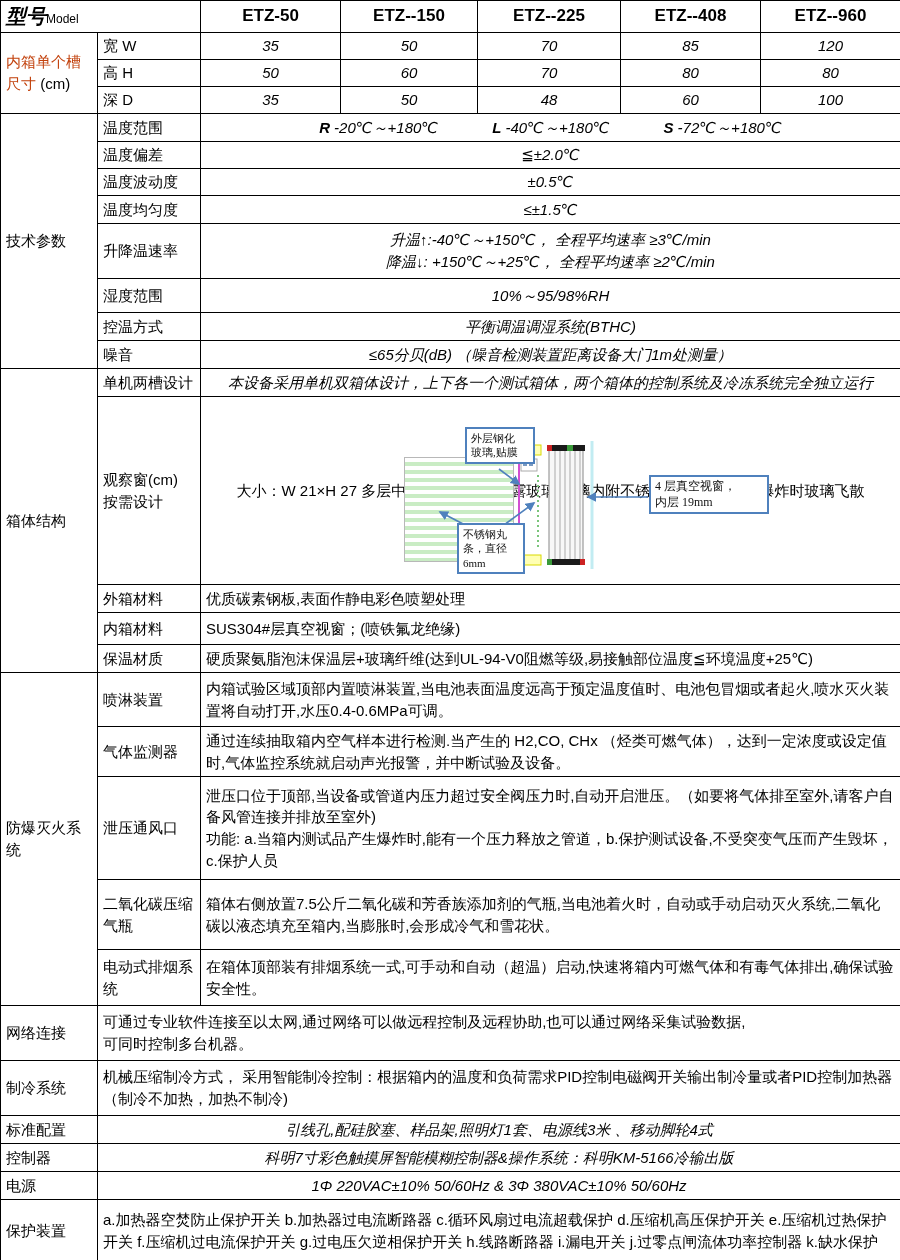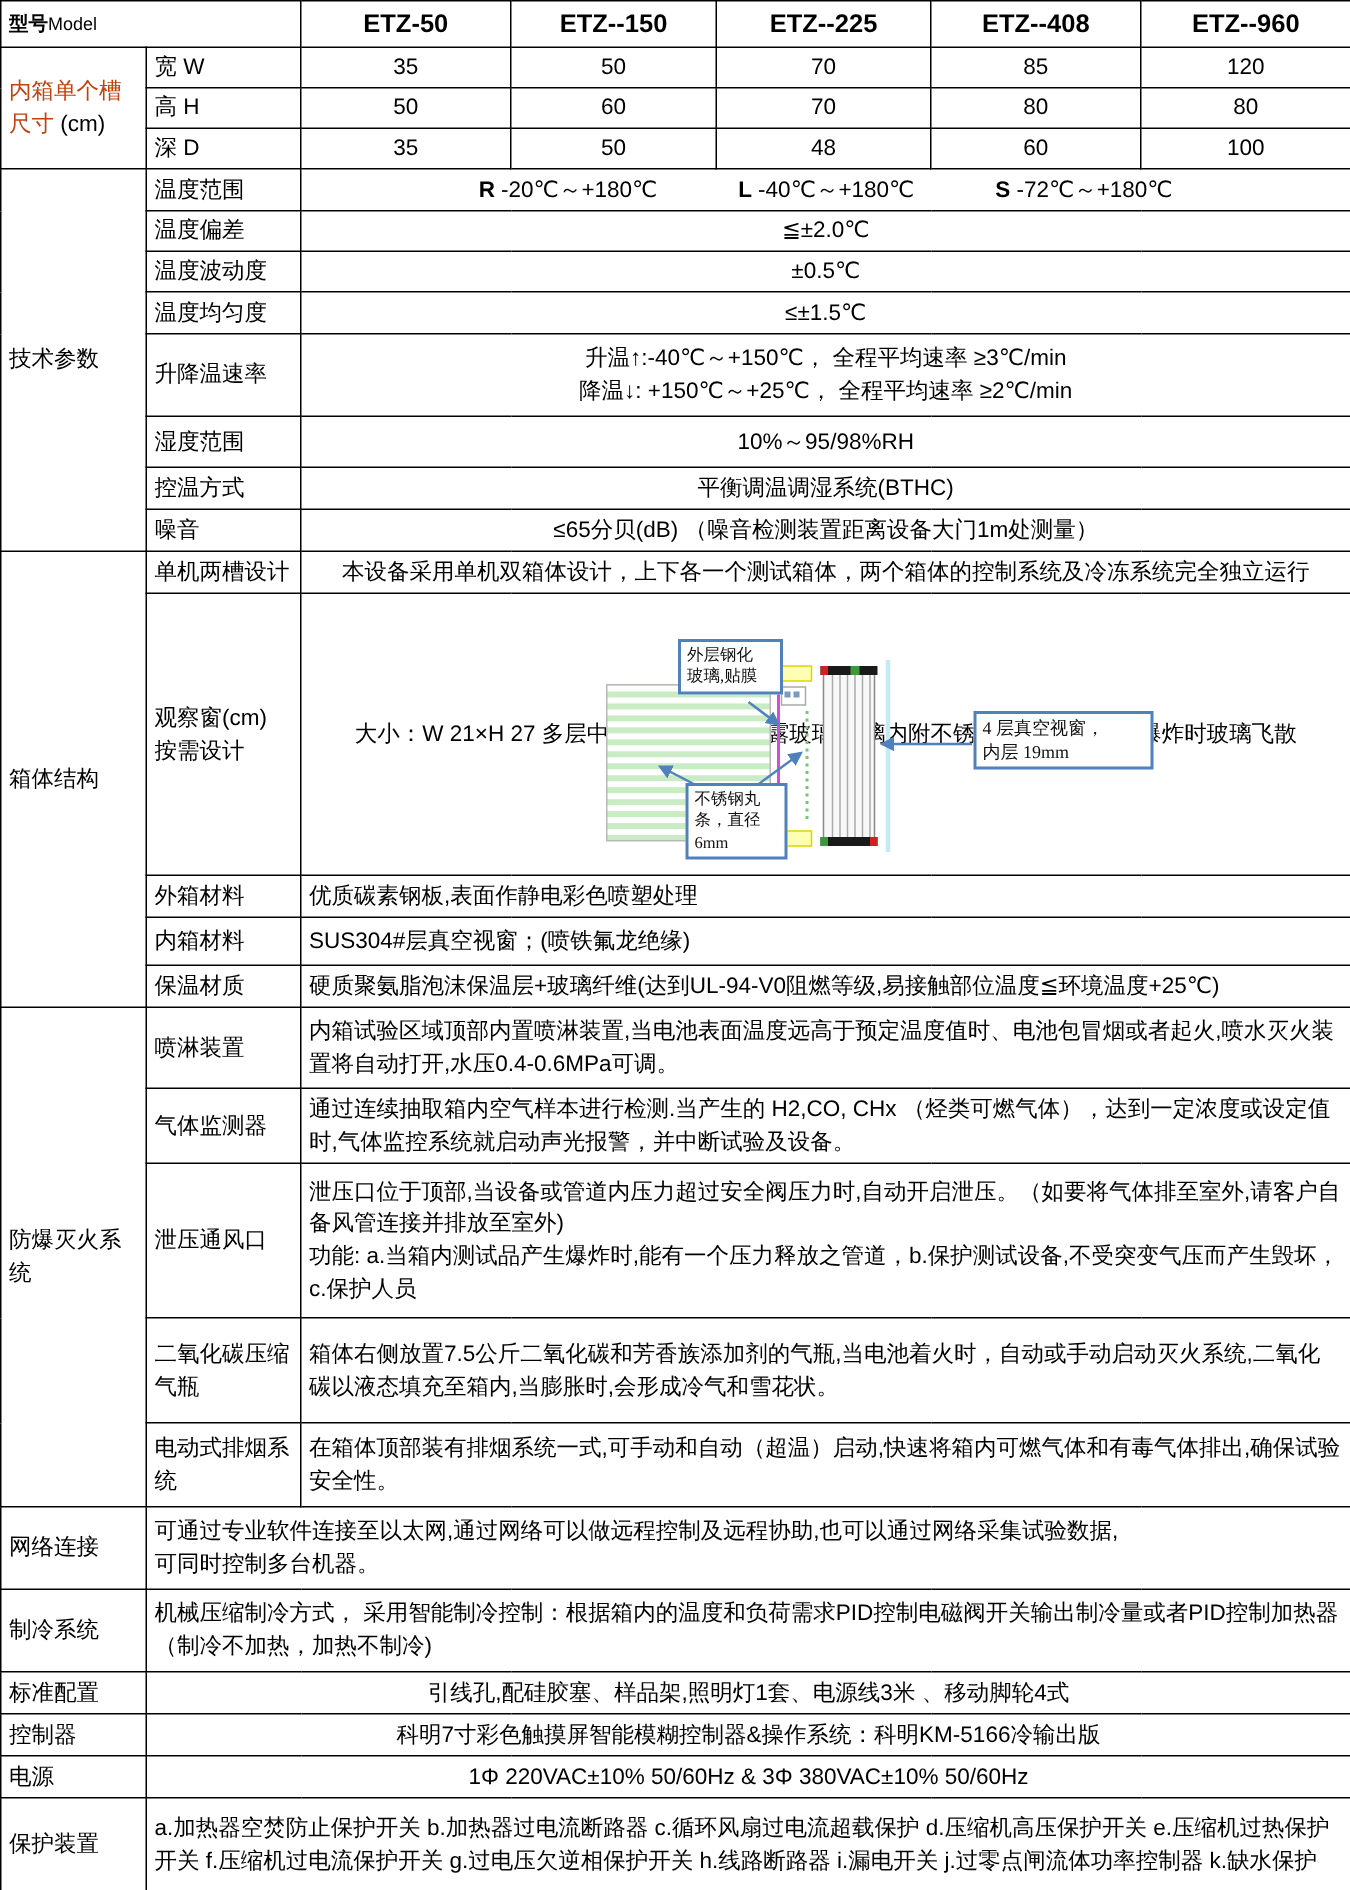--- a/index.html
+++ b/index.html
@@ -1,36 +1,36 @@
 <!DOCTYPE html>
 <html><head>
 <meta charset="utf-8">
 <style>
   html,body{margin:0;padding:0;background:#ffffff;}
   .sheet{width:900px;height:1260px;background:#fff;font-family:"Liberation Sans","DejaVu Sans",sans-serif;color:#000;}
   table{border-collapse:collapse;table-layout:fixed;width:900px;font-size:15px;}
   td{border:1px solid #000;padding:1px 5px;vertical-align:middle;overflow:hidden;line-height:1.45;}
-  .c{text-align:center;}
+  .c{text-align:center;font-style:italic;}
   .l{text-align:left;}
   .pre{white-space:pre-line;margin-left:31px;}
   .model{font-weight:bold;font-size:17px;text-align:center;}
-  .modelcell .cn{font-weight:bold;font-size:13px;}
+  .modelcell .cn{font-weight:bold;font-size:20px;font-style:italic;}
   .modelcell .en{font-weight:normal;font-size:12px;}
   .red{color:#c2410c;}
   .seclabel{vertical-align:middle;}
   .rangeflex{display:flex;justify-content:center;gap:54px;}
   .rangeseg .k{font-weight:bold;margin-right:4px;}
   
   .diagcell{position:relative;padding:0;}
   .diag-caption{height:25px;display:flex;align-items:center;justify-content:center;}
   .mesh{position:absolute;left:203px;top:60px;width:108px;height:103px;border:1px solid #b8b8b8;
         background:repeating-linear-gradient(180deg,#ffffff 0 4px,#c9ecc4 4px 8px);}
   .dlabel{position:absolute;background:#fff;border:2px solid #4f81bd;font-family:"Liberation Serif","DejaVu Serif",serif;
           font-size:11px;line-height:1.3;padding:2px 4px;white-space:pre-line;color:#111;}
-  .dlabel1{left:251px;top:30px;width:58px;}
+  .dlabel1{left:264px;top:30px;width:58px;}
   .dlabel2{left:448px;top:78px;width:108px;font-size:12px;}
   .dlabel3{left:256px;top:126px;width:56px;}
   .diagsvg{position:absolute;left:0;top:0;pointer-events:none;}
 </style>
 </head>
 <body>
 
 <div class="sheet">
 <table>
 <colgroup>

